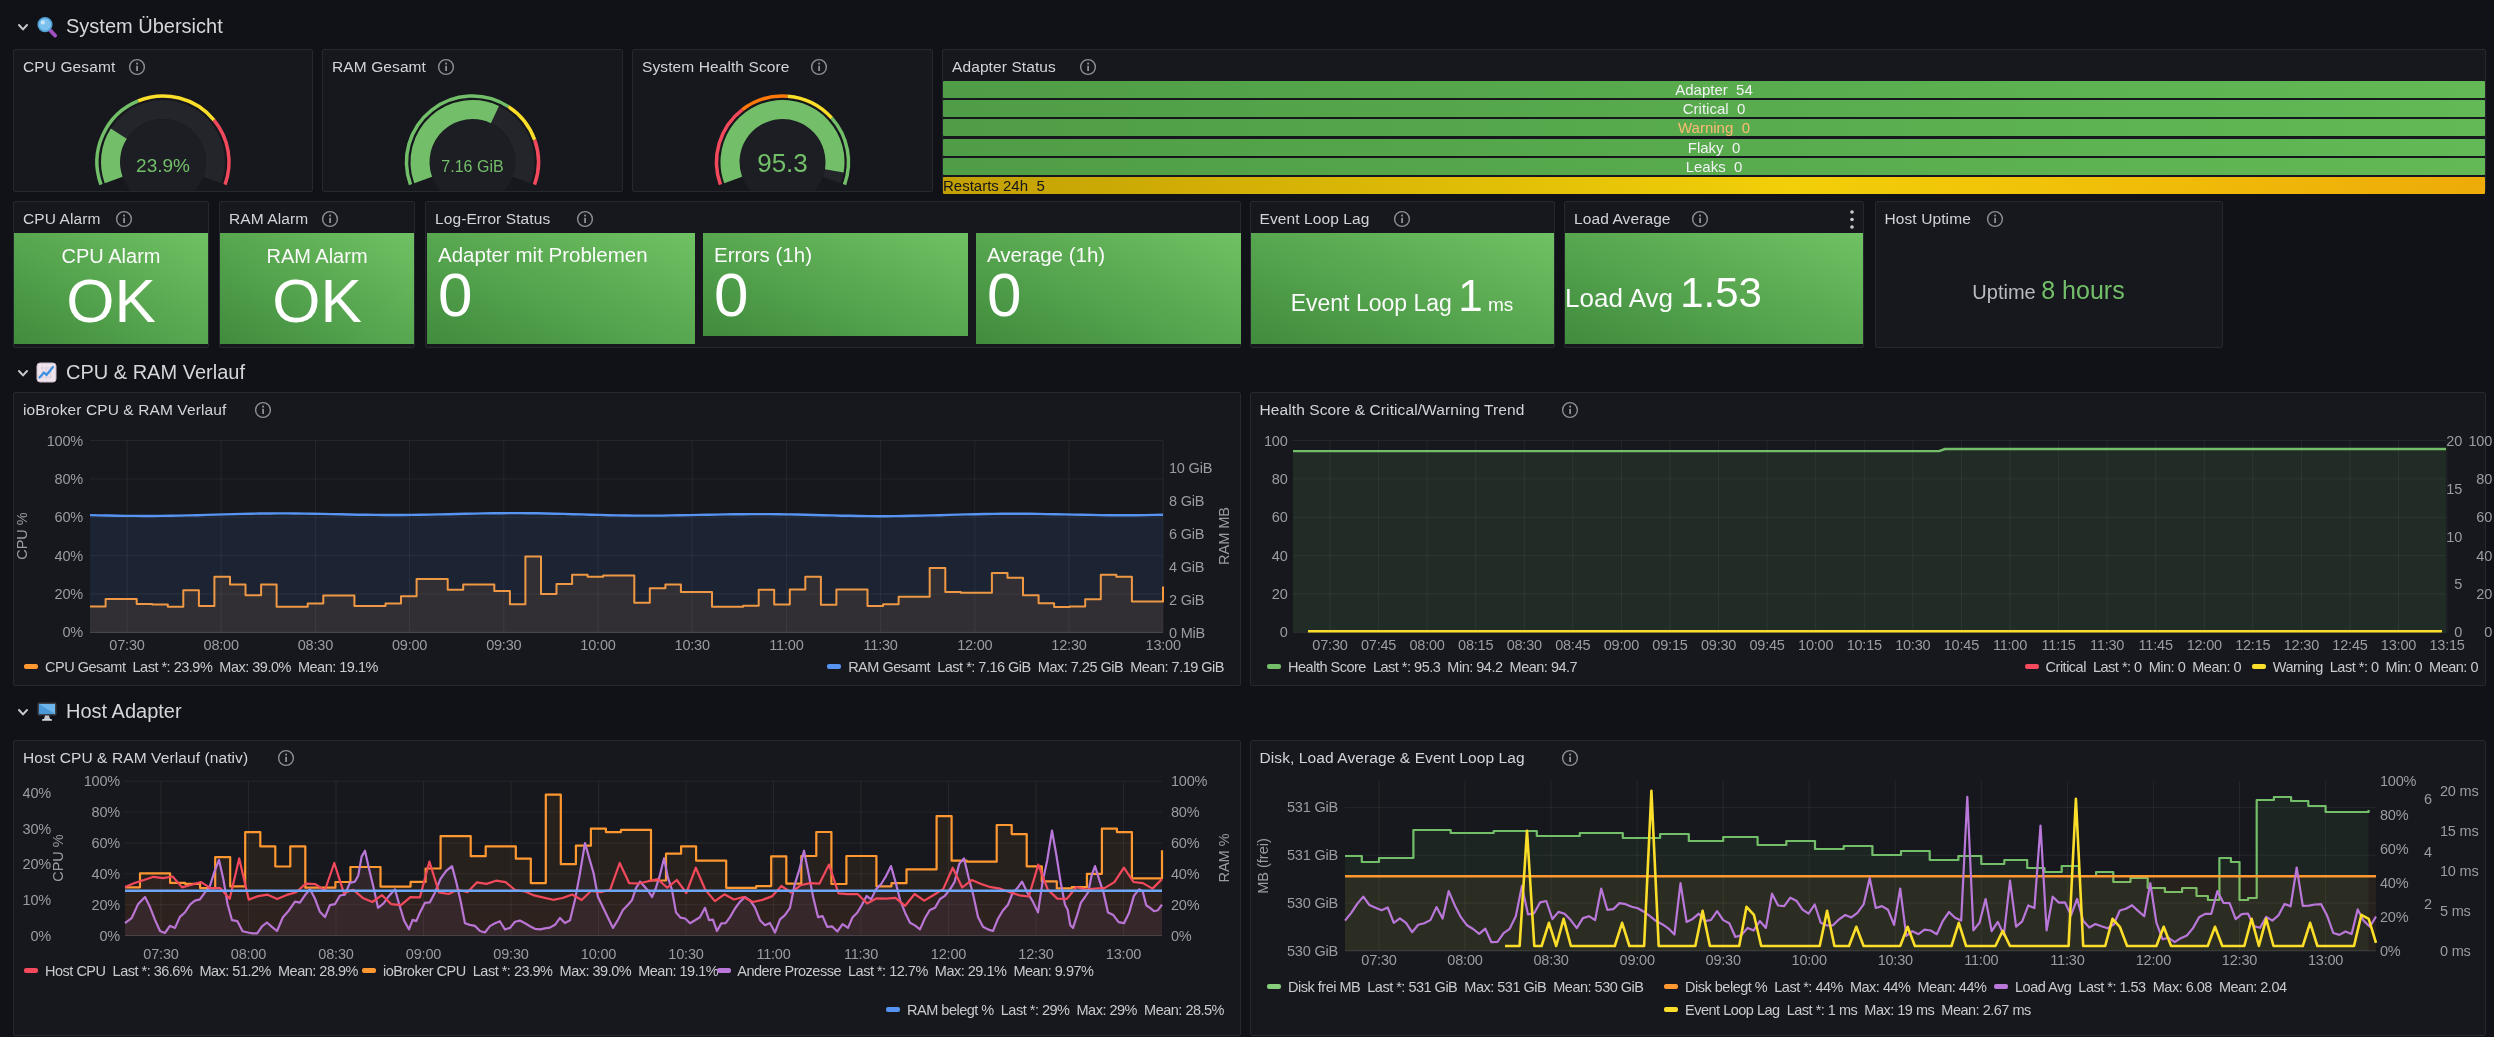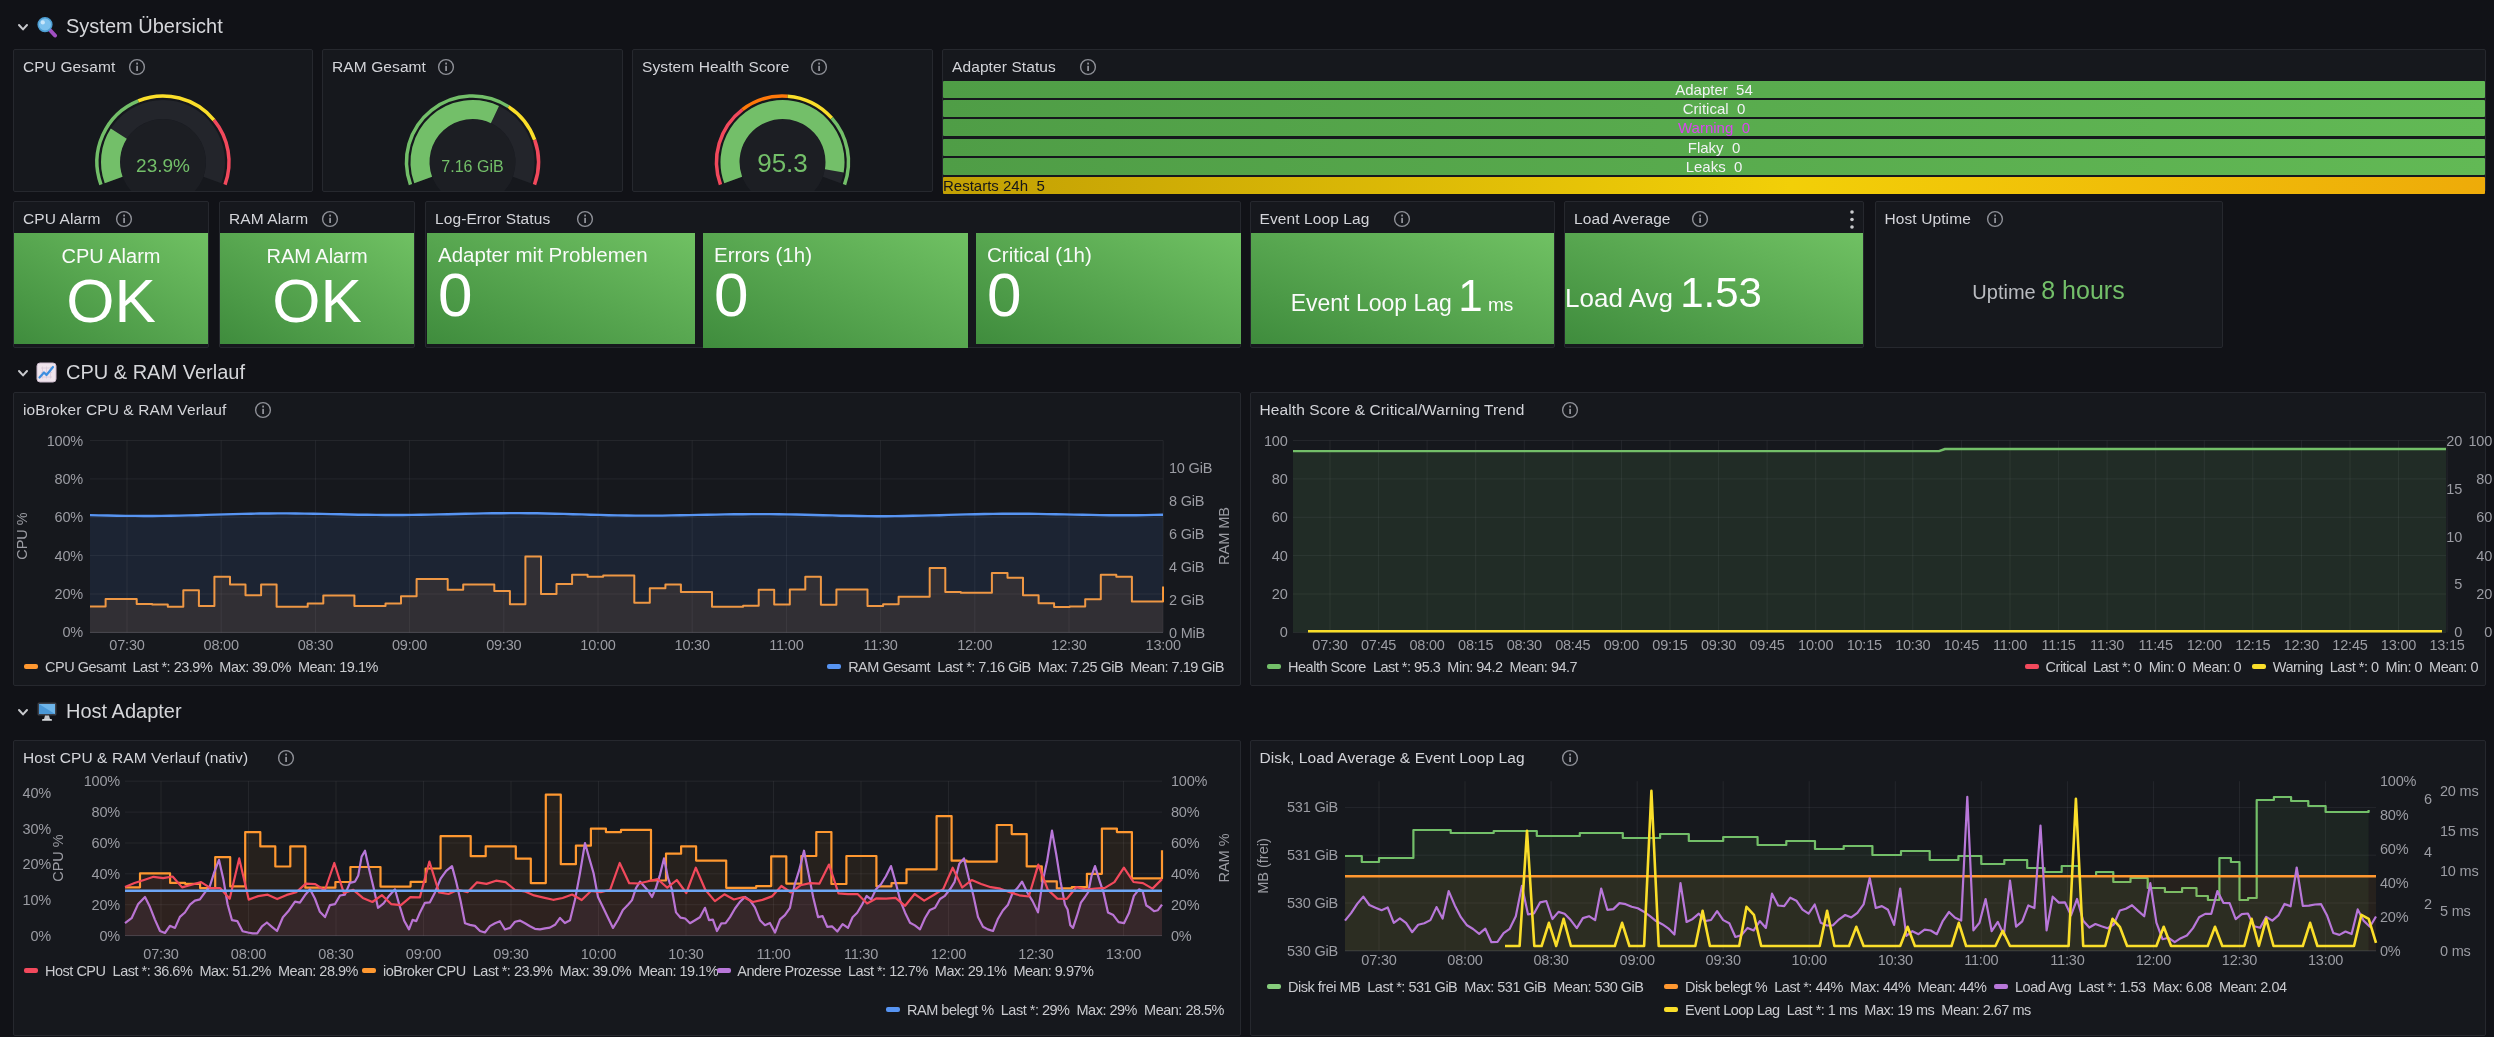--- a/index.html
+++ b/index.html
@@ -67,21 +67,21 @@
       <path d="M 787.56 96.19 A 66 66 0 0 1 831.85 118.18" fill="none" stroke="#fade2a" stroke-width="3.5"></path>
       <path d="M 831.85 118.18 A 66 66 0 0 1 844.52 184.57" fill="none" stroke="#73bf69" stroke-width="3.5"></path>
       <text x="782.5" y="172" text-anchor="middle" font-size="26" fill="#73bf69">95.3</text>
     </g>
   </svg>
 <div class="abs" style="left:943px;top:81.0px;width:1542px;height:17px;background:linear-gradient(90deg,#4f9d46,#62b955);border-radius:1px"></div>
 <div class="abs" style="left:943px;top:81.0px;width:1542px;height:17px;line-height:17px;text-align:center;font-size:15px;color:#f1f2f4">Adapter&nbsp; 54</div>
 <div class="abs" style="left:943px;top:100.2px;width:1542px;height:17px;background:linear-gradient(90deg,#4f9d46,#62b955);border-radius:1px"></div>
 <div class="abs" style="left:943px;top:100.2px;width:1542px;height:17px;line-height:17px;text-align:center;font-size:15px;color:#f1f2f4">Critical&nbsp; 0</div>
 <div class="abs" style="left:943px;top:119.3px;width:1542px;height:17px;background:linear-gradient(90deg,#4f9d46,#62b955);border-radius:1px"></div>
-<div class="abs" style="left:943px;top:119.3px;width:1542px;height:17px;line-height:17px;text-align:center;font-size:15px;color:#d946ef">Warning&nbsp; 0</div>
+<div class="abs" style="left:943px;top:119.3px;width:1542px;height:17px;line-height:17px;text-align:center;font-size:15px;color:#fdba74">Warning&nbsp; 0</div>
 <div class="abs" style="left:943px;top:138.5px;width:1542px;height:17px;background:linear-gradient(90deg,#4f9d46,#62b955);border-radius:1px"></div>
 <div class="abs" style="left:943px;top:138.5px;width:1542px;height:17px;line-height:17px;text-align:center;font-size:15px;color:#f1f2f4">Flaky&nbsp; 0</div>
 <div class="abs" style="left:943px;top:157.6px;width:1542px;height:17px;background:linear-gradient(90deg,#4f9d46,#62b955);border-radius:1px"></div>
 <div class="abs" style="left:943px;top:157.6px;width:1542px;height:17px;line-height:17px;text-align:center;font-size:15px;color:#f1f2f4">Leaks&nbsp; 0</div>
 <div class="abs" style="left:943px;top:176.8px;width:1542px;height:17px;background:linear-gradient(90deg,#c2a004,#f2cf08 55%,#eeab09);border-radius:1px"></div>
 <div class="abs" style="left:943px;top:176.8px;width:1752px;height:17px;line-height:17px;font-size:15px;color:#15161a">Restarts 24h&nbsp; 5</div>
 <div class="panel" style="left:13px;top:201px;width:196px;height:147px"></div>
 <div class="pt" style="left:23px;top:210px;line-height:18px">CPU Alarm</div>
 <svg style="position:absolute;left:115.18639999999998px;top:210px" width="18" height="18" viewBox="0 0 18 18">
     <circle cx="9" cy="9" r="7.4" fill="none" stroke="#8e9097" stroke-width="1.4"></circle>
@@ -133,26 +133,26 @@
     <div class="abs" style="left:0;top:32px;width:100%;text-align:center;font-size:62px;font-weight:500;color:#ffffff">OK</div>
   </div>
 <div class="statbox" style="left:220px;top:233px;width:194px;height:111px">
     <div class="abs" style="left:0;top:12px;width:100%;text-align:center;font-size:20px;color:#fafbfa">RAM Alarm</div>
     <div class="abs" style="left:0;top:32px;width:100%;text-align:center;font-size:62px;font-weight:500;color:#ffffff">OK</div>
   </div>
 <div class="statbox" style="left:427px;top:233px;width:268px;height:111px">
     <div class="abs" style="left:11px;top:10px;font-size:20.5px;color:#fafbfa">Adapter mit Problemen</div>
     <div class="abs" style="left:11px;top:26px;font-size:62px;font-weight:500;color:#ffffff">0</div>
   </div>
-<div class="statbox" style="left:703px;top:233px;width:265px;height:115px">
+<div class="statbox" style="left:703px;top:233px;width:265px;height:103px">
     <div class="abs" style="left:11px;top:10px;font-size:20.5px;color:#fafbfa">Errors (1h)</div>
     <div class="abs" style="left:11px;top:26px;font-size:62px;font-weight:500;color:#ffffff">0</div>
   </div>
 <div class="statbox" style="left:976px;top:233px;width:264.5px;height:111px">
-    <div class="abs" style="left:11px;top:10px;font-size:20.5px;color:#fafbfa">Critical (1h)</div>
+    <div class="abs" style="left:11px;top:10px;font-size:20.5px;color:#fafbfa">Average (1h)</div>
     <div class="abs" style="left:11px;top:26px;font-size:62px;font-weight:500;color:#ffffff">0</div>
   </div>
 <div class="statbox" style="left:1250.5px;top:233px;width:303px;height:111px">
     <div class="abs" style="left:0;top:38px;width:100%;text-align:center;color:#fff"><span style="font-size:23px;color:#fafbfa">Event Loop Lag </span><span style="font-size:44px;font-weight:500">1</span><span style="font-size:19px;font-weight:500"> ms</span></div>
   </div>
 <div class="statbox" style="left:1565px;top:233px;width:298px;height:111px">
     <div class="abs" style="left:0;top:36px;width:100%;text-align:left;color:#fff"><span style="font-size:26px;color:#fafbfa">Load Avg </span><span style="font-size:42px;font-weight:500">1.53</span></div>
   </div>
 <div class="abs" style="left:1874.5px;top:276px;width:348px;text-align:center"><span style="font-size:20px;color:#b9bbc0">Uptime </span><span style="font-size:25px;font-weight:400;color:#73bf69">8 hours</span></div>
 <svg style="position:absolute;left:16px;top:366px" width="14" height="14" viewBox="0 0 14 14">

